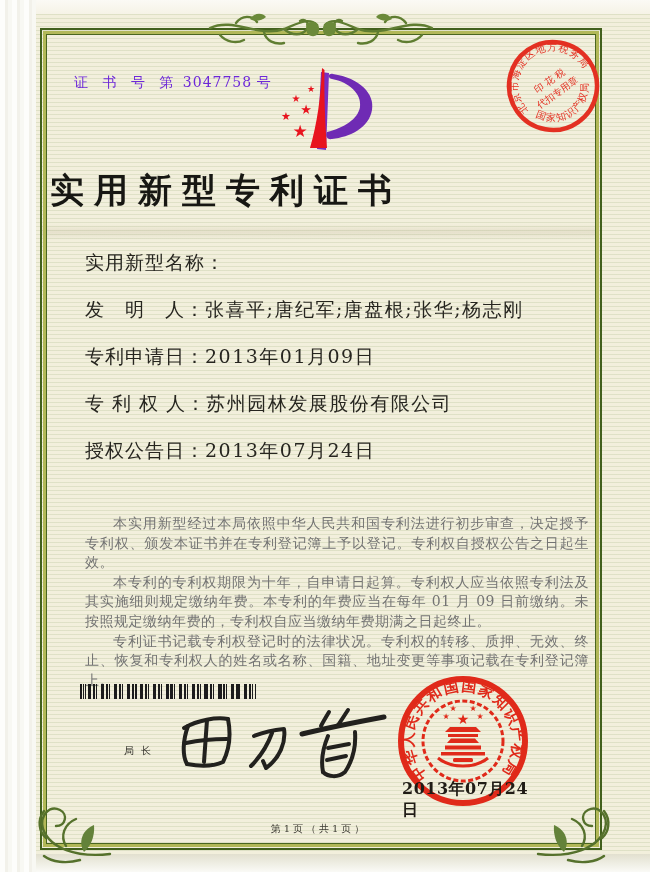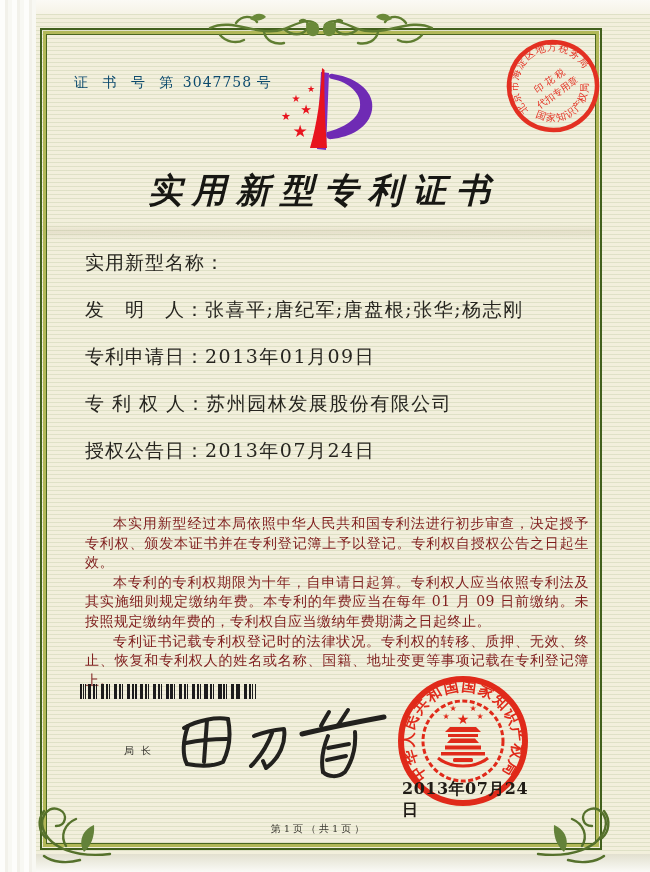--- a/index.html
+++ b/index.html
@@ -24,35 +24,35 @@
   .crease{position:absolute;left:40px;top:224px;width:558px;height:16px;
     background:linear-gradient(rgba(125,100,60,0),rgba(125,100,60,.10),rgba(125,100,60,0));}
   
   .frame{position:absolute;left:40px;top:28px;width:558px;height:818px;
     border:2px solid #42601d;}
   .frame::before{content:"";position:absolute;inset:1px;border:3px solid #b2b858;}
   .frame::after{content:"";position:absolute;inset:4px;border:1px solid #4a661f;}
   .ornament{position:absolute;}
   .ornament.right{transform:scaleX(-1);}
   
-  .cert-no{position:absolute;left:74px;top:74px;font-size:14px;color:#0c4a6e;}
+  .cert-no{position:absolute;left:74px;top:74px;font-size:14px;color:#6d28d9;}
   .cert-no .sp{letter-spacing:5px;}
   .cert-no .num{letter-spacing:1px;font-family:"DejaVu Serif",serif;}
   .logo{position:absolute;left:272px;top:62px;}
   .tax-stamp{position:absolute;left:503px;top:36px;}
-  .title{position:absolute;left:40px;top:168px;width:558px;text-align:center;
-    font-size:34px;font-weight:bold;letter-spacing:10px;color:#171713;text-indent:10px;font-style:italic;}
+  .title{position:absolute;left:40px;top:168px;width:558px;
+    font-size:34px;font-weight:bold;letter-spacing:10px;color:#171713;text-indent:10px;}
   
   .fields{position:absolute;left:85px;top:250px;width:505px;font-size:19px;}
   .frow{display:flex;height:20px;margin-bottom:27px;align-items:baseline;}
   .flabel{white-space:pre;letter-spacing:1px;}
   .fvalue{letter-spacing:1.5px;}
   
   .bodytext{position:absolute;left:85px;top:514px;width:504px;
-    font-size:14px;line-height:19.6px;text-align:justify;color:#7f1d1d;}
+    font-size:14px;line-height:19.6px;text-align:justify;color:#737373;}
   .bodytext p{margin:0;text-indent:2em;letter-spacing:.5px;}
   
   .barcode{position:absolute;left:80px;top:684px;width:176px;height:15px;
     background:
       repeating-linear-gradient(90deg,#1c1c1c 0 2px,transparent 2px 3px,#1c1c1c 3px 4px,transparent 4px 8px,#1c1c1c 8px 11px,transparent 11px 13px),
       repeating-linear-gradient(90deg,transparent 0 5px,#1c1c1c 5px 6px,transparent 6px 17px);}
   
   .signer-title{position:absolute;left:124px;top:744px;font-size:10px;letter-spacing:7px;color:#2b2a24;}
   .signature{position:absolute;left:172px;top:700px;}
   .visually-hidden{position:absolute;width:1px;height:1px;overflow:hidden;

